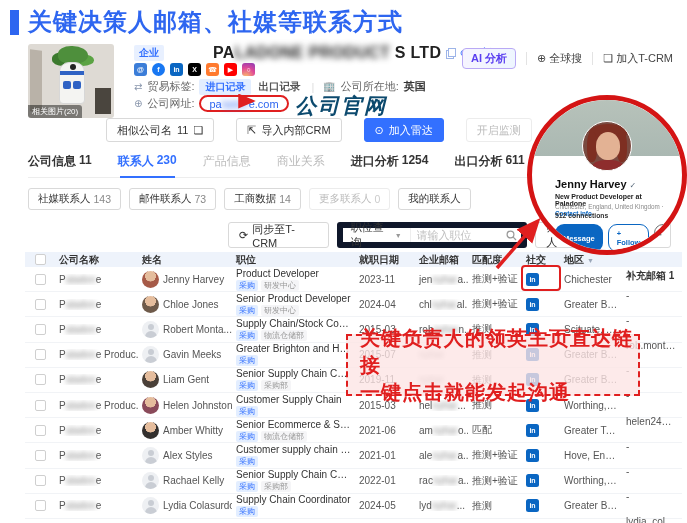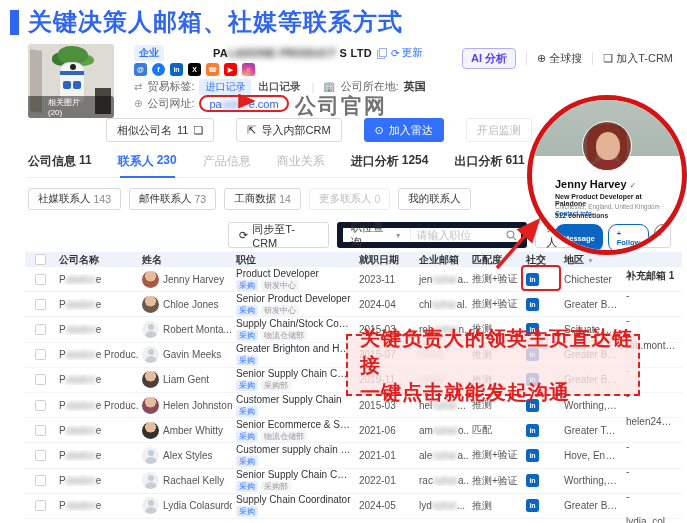--- a/index.html
+++ b/index.html
@@ -16,41 +16,41 @@
   .company-header { position:absolute; top:44px; left:28px; right:0; height:74px; }
   .thumb { position:absolute; left:0; top:0; width:86px; height:74px; background:#dedad4; border-radius:3px; overflow:hidden; }
   .thumb .bk-l { position:absolute; left:2px; top:6px; width:12px; height:62px; background:#b9b2a8; transform:skewY(8deg); }
   .thumb .bk-r { position:absolute; right:3px; bottom:4px; width:16px; height:26px; background:#4a453e; }
   .thumb .plant { position:absolute; left:30px; top:2px; width:30px; height:18px; background:#4e8f3c; border-radius:50% 60% 55% 50%; box-shadow:-8px 4px 0 -2px #3c7a2e, 9px 5px 0 -3px #5ba344; }
   .thumb .bot { position:absolute; left:31px; top:18px; width:26px; height:42px; background:#f4f4f2; border-radius:10px 10px 4px 4px; border:1px solid #d7d7d7; }
   .thumb .bot .stripe1 { position:absolute; top:8px; left:0; right:0; height:4px; background:#2f62c4; }
   .thumb .bot .stripe2 { position:absolute; top:18px; left:3px; width:8px; height:8px; background:#2f62c4; border-radius:2px; }
   .thumb .bot .stripe3 { position:absolute; top:18px; right:3px; width:8px; height:8px; background:#2f62c4; border-radius:2px; }
   .thumb .bot .eye { position:absolute; top:1px; left:10px; width:6px; height:6px; background:#222; border-radius:50%; }
-  .thumb-label { position:absolute; left:0; bottom:0; background:rgba(0,0,0,.45); color:#fff; font-size:8px; padding:1px 20px; border-radius:0 3px 0 0; }
+  .thumb-label { position:absolute; left:0; bottom:0; background:rgba(0,0,0,.45); color:#fff; font-size:8px; padding:1px 4px; border-radius:0 3px 0 0; }
 
   .company-info { position:absolute; left:106px; top:0; }
   .ci-line { display:flex; align-items:center; gap:5px; height:17px; font-size:11px; color:#666; }
   .ent-badge { background:#e8f0ff; color:#3370ff; font-size:10px; padding:1px 5px; border-radius:2px; font-weight:bold; }
-  .cname { font-size:11px; font-weight:bold; color:#222; letter-spacing:.3px;padding-left:44px; }
+  .cname { font-size:16px; font-weight:bold; color:#222; letter-spacing:.3px;padding-left:44px; }
   .blur { filter:blur(3px); user-select:none; }
   .icon-copy { display:inline-block; position:relative; width:9px; height:10px; }
   .icon-copy::before { content:""; position:absolute; left:0; top:2px; width:6px; height:7px; border:1px solid #9db4e8; background:#fff; }
   .icon-copy::after { content:""; position:absolute; left:2px; top:0; width:6px; height:7px; border:1px solid #9db4e8; background:#fff; }
   .refresh-btn { color:#3370ff; font-size:10.5px; display:flex; align-items:center; gap:2px; }
   .soc { display:inline-flex; align-items:center; justify-content:center; width:13px; height:13px; border-radius:3px; color:#fff; font-size:7px; font-weight:bold; }
   .soc.round { border-radius:50%; }
   .soc.insta { background:radial-gradient(circle at 30% 110%, #fdc468 0%, #df4996 55%, #8a3ab9 100%); }
-  .chip-imp { background:#e3eeff; color:#3370ff; font-size:10px; padding:1px 6px; border-radius:2px; font-weight:normal; }
+  .chip-imp { background:#e3eeff; color:#3370ff; font-size:10px; padding:1px 6px; border-radius:2px; font-weight:bold; }
   .chip-exp { color:#555; font-size:10.5px; font-weight:bold; padding:1px 2px; }
   .tsep { color:#ddd; margin:0 4px; }
   .loc-b { color:#333; font-weight:bold; }
   .g-ic { color:#8a97ad; font-size:10px; }
   .website-box { display:inline-flex; align-items:center; border:2px solid #e01f1f; border-radius:10px; padding:0 8px; height:17px; color:#2e66f0; font-size:11px; }
-  .website-note { position:absolute; left:267px; top:48px; color:#737373; font-size:21px; font-weight:900; letter-spacing:2px; }
+  .website-note { position:absolute; left:267px; top:48px; color:#0c4a6e; font-size:21px; font-weight:900; letter-spacing:2px;font-style:italic; }
 
   .header-actions { position:absolute; right:14px; top:4px; display:flex; align-items:center; gap:10px; font-size:11px; color:#444; }
   .ai-btn { border:1px solid #b9a9f5; border-radius:4px; padding:2px 8px; color:#5a3ff0; font-weight:bold; background:linear-gradient(90deg,#f6f4ff,#eef6ff); }
   .ha-sep { width:1px; height:13px; background:#e3e3e3; }
   .ha-item { display:flex; align-items:center; gap:3px; color:#444; }
 
   
   .action-row { position:absolute; top:118px; left:106px; display:flex; gap:22px; }
   .a-btn { display:flex; align-items:center; gap:5px; height:24px; padding:0 10px; border:1px solid #d9d9d9; border-radius:3px; font-size:11px; color:#333; background:#fff; }
   .a-btn.primary { background:#3370ff; border-color:#3370ff; color:#fff; }

